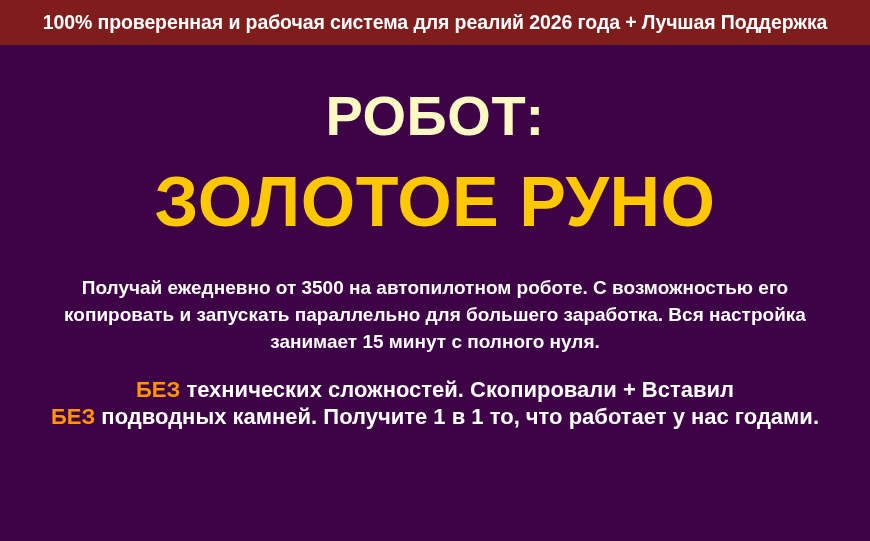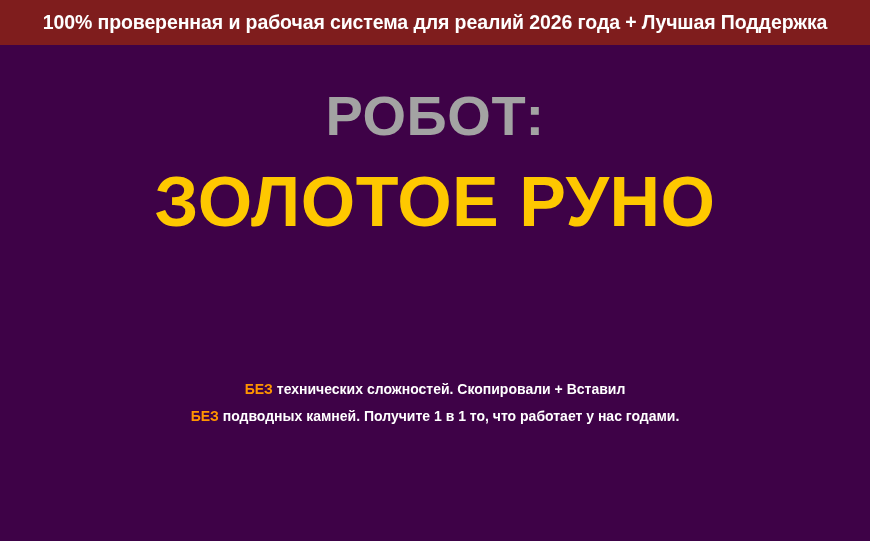--- a/index.html
+++ b/index.html
@@ -49,21 +49,21 @@
   .hero {
     position: absolute;
     top: 45px;
     left: 0;
     width: 870px;
     text-align: center;
   }
   .title-line-1 {
     margin: 0;
     padding-top: 42px;
-    color: #a3a3a3;
+    color: #fef9c3;
     font-size: 56px;
     font-weight: bold;
     line-height: 1.05;
     letter-spacing: 0.5px;
   }
   .title-line-2 {
     margin: 8px;
     padding-top: 12px;
     color: #fec800;
     font-size: 70px;
@@ -93,21 +93,21 @@
   }
 
   
   .bez-list {
     position: absolute;
     top: 376px;
     left: 0;
     width: 870px;
     text-align: center;
     color: #ffffff;
-    font-size: 14px;
+    font-size: 22px;
     font-weight: bold;
     line-height: 27px;
   }
   .bez-row {
     display: block;
     white-space: nowrap;
   }
   .bez-kw {
     color: #ff9500;
     font-weight: bold;
@@ -124,20 +124,25 @@
 
   <div class="top-banner">
     <div class="top-banner-text">100% проверенная и рабочая система для реалий 2026 года + Лучшая Поддержка</div>
   </div>
 
   <div class="hero">
     <h1 class="title-line-1">РОБОТ:</h1>
     <h1 class="title-line-2">ЗОЛОТОЕ РУНО</h1>
   </div>
 
+  <div class="description">
+    <span class="dline">Получай ежедневно от 3500 на автопилотном роботе. С возможностью его</span>
+    <span class="dline">копировать и запускать параллельно для большего заработка. Вся настройка</span>
+    <span class="dline shaded">занимает 15 минут с полного нуля.</span>
+  </div>
 
   <div class="bez-list">
     <span class="bez-row">
       <span class="bez-kw">БЕЗ</span><span class="bez-rest"> технических сложностей. Скопировали + Вставил</span>
     </span>
     <span class="bez-row">
       <span class="bez-kw">БЕЗ</span><span class="bez-rest"> подводных камней. Получите 1 в 1 то, что работает у нас годами.</span>
     </span>
   </div>
 

